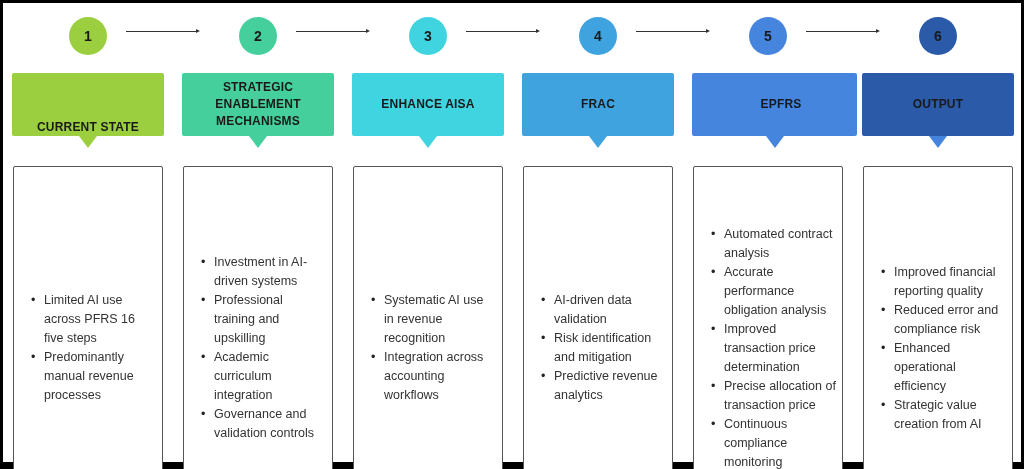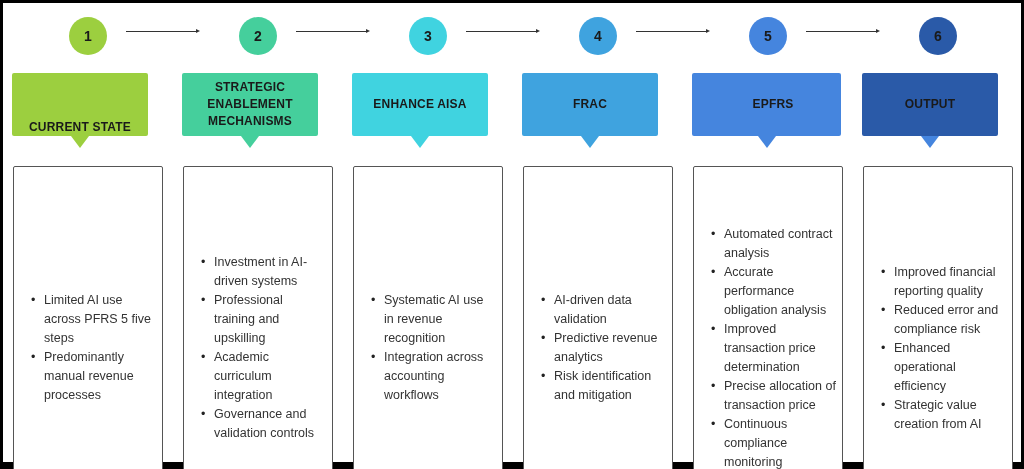--- a/index.html
+++ b/index.html
@@ -18,21 +18,21 @@
     font-weight: bold; font-size: 14px; color: #1a1a1a;
   }
   .arrow {
     position: absolute; top: 28px; height: 1px; width: 72px; background: #333;
   }
   .arrow::after {
     content: ""; position: absolute; right: -2px; top: -2px;
     border-left: 4px solid #333; border-top: 2.5px solid transparent; border-bottom: 2.5px solid transparent;
   }
   .header {
-    position: absolute; top: 70px; width: 136px; height: 63px; border-radius: 2px;
+    position: absolute; top: 70px; width: 152px; height: 63px; border-radius: 2px;
     display: flex; align-items: center; justify-content: center; text-align: center;
     font-weight: bold; font-size: 12px; line-height: 17px; color: #1a1a1a;
     letter-spacing: 0.2px;
   }
   .header .pointer {
     position: absolute; left: 50%; bottom: -12px; margin-left: -9px;
     width: 0; height: 0;
     border-left: 9px solid transparent; border-right: 9px solid transparent;
     border-top: 12px solid;
   }
@@ -55,21 +55,21 @@
 
 <div class="frame" id="canvas">
     <div class="circle" style="left: 66px; background: rgb(156, 207, 63);">1</div>
     <div class="arrow" style="left: 123px;"></div>
     <div class="header" style="left: 9px; background: rgb(156, 207, 63); align-items: flex-end;">
       <span>CURRENT STATE</span>
       <div class="pointer" style="border-top-color: rgb(156, 207, 63);"></div>
     </div>
     <div class="card" style="left: 10px;">
       <ul>
-        <li>Limited AI use across PFRS 5 five steps</li>
+        <li>Limited AI use across PFRS 16 five steps</li>
         <li>Predominantly manual revenue processes</li>
       </ul>
     </div>
     <div class="circle" style="left: 236px; background: rgb(69, 207, 156);">2</div>
     <div class="arrow" style="left: 293px;"></div>
     <div class="header" style="left: 179px; background: rgb(69, 207, 156);">
       <span style="display: block; width: 100px;">STRATEGIC ENABLEMENT MECHANISMS</span>
       <div class="pointer" style="border-top-color: rgb(69, 207, 156);"></div>
     </div>
     <div class="card" style="left: 180px;">
@@ -94,22 +94,22 @@
     </div>
     <div class="circle" style="left: 576px; background: rgb(63, 163, 223);">4</div>
     <div class="arrow" style="left: 633px;"></div>
     <div class="header" style="left: 519px; background: rgb(63, 163, 223);">
       <span>FRAC</span>
       <div class="pointer" style="border-top-color: rgb(63, 163, 223);"></div>
     </div>
     <div class="card" style="left: 520px;">
       <ul>
         <li>AI-driven data validation</li>
+        <li>Risk identification and mitigation</li>
         <li>Predictive revenue analytics</li>
-        <li>Risk identification and mitigation</li>
       </ul>
     </div>
     <div class="circle" style="left: 746px; background: rgb(69, 133, 222);">5</div>
     <div class="arrow" style="left: 803px;"></div>
     <div class="header" style="left: 689px; background: rgb(69, 133, 222); padding-left: 13px;">
       <span>EPFRS</span>
       <div class="pointer" style="border-top-color: rgb(69, 133, 222);"></div>
     </div>
     <div class="card" style="left: 690px;">
       <ul>

